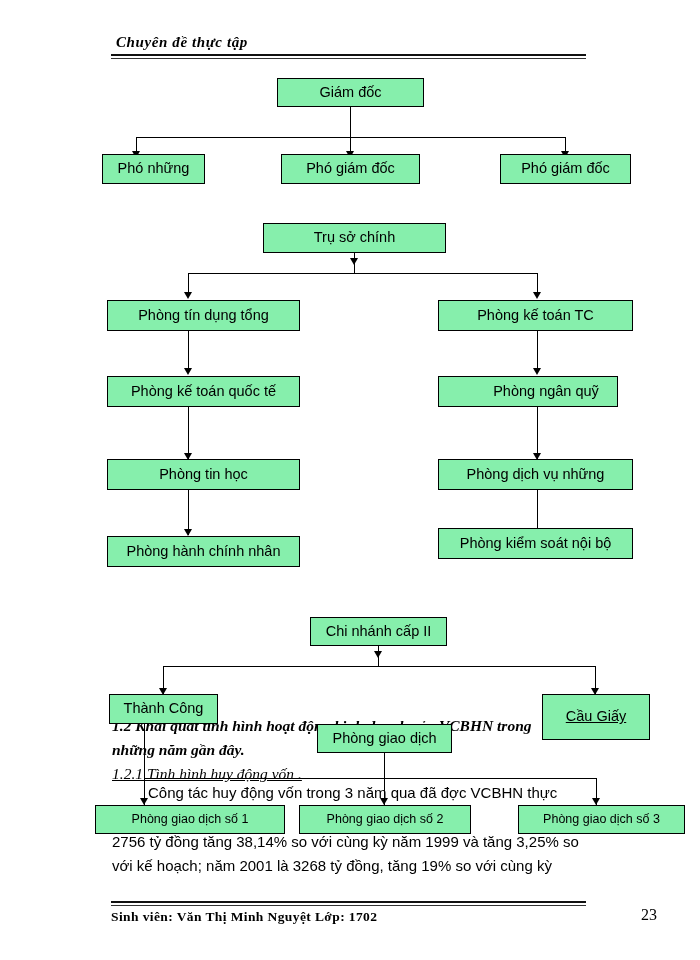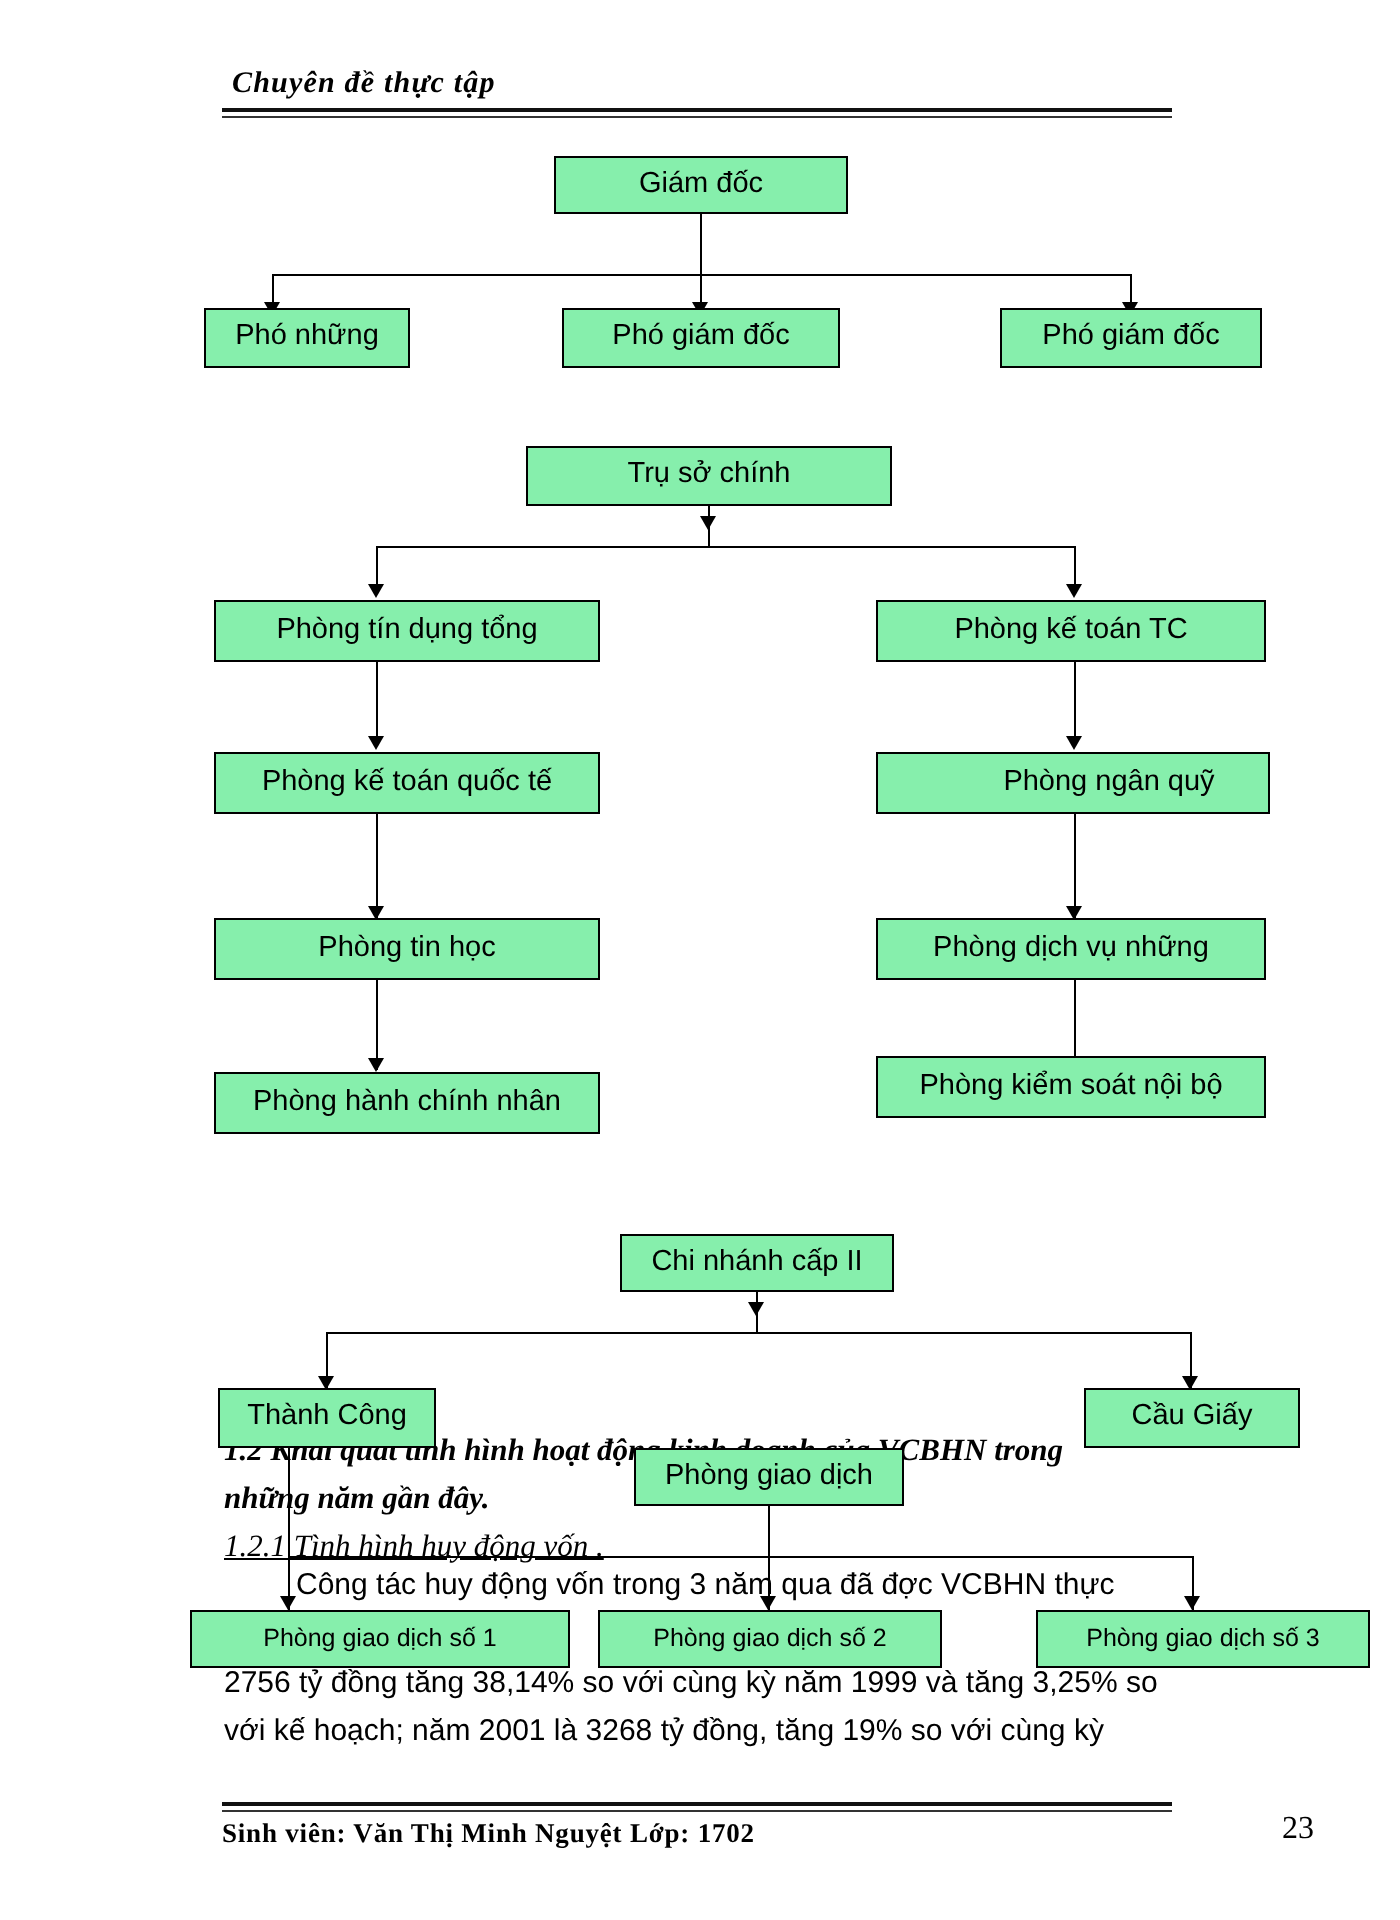--- a/index.html
+++ b/index.html
@@ -174,21 +174,21 @@
   <div class="vline" style="left:188px; top:490px; height:45px;"></div>
   <div class="arrow" style="left:184px; top:529px;"></div>
 
   <div class="box" style="left:107px; top:536px; width:193px; height:31px;">Phòng hành chính nhân</div>
 
   <div class="box" style="left:438px; top:300px; width:195px; height:31px;">Phòng kế toán TC</div>
 
   <div class="vline" style="left:537px; top:331px; height:42px;"></div>
   <div class="arrow" style="left:533px; top:368px;"></div>
 
-  <div class="box" style="left:438px; top:376px; width:197px; height:31px;padding-left:36px;">Phòng ngân quỹ</div>
+  <div class="box" style="left:438px; top:376px; width:180px; height:31px;padding-left:36px;">Phòng ngân quỹ</div>
 
   <div class="vline" style="left:537px; top:407px; height:52px;"></div>
   <div class="arrow" style="left:533px; top:453px;"></div>
 
   <div class="box" style="left:438px; top:459px; width:195px; height:31px;">Phòng dịch vụ những</div>
 
   <div class="vline" style="left:537px; top:490px; height:45px;"></div>
   <div class="arrow" style="left:533px; top:529px;"></div>
 
   <div class="box" style="left:438px; top:528px; width:195px; height:31px;">Phòng kiểm soát nội bộ</div>
@@ -200,21 +200,21 @@
 
   <div class="hline" style="left:163px; top:666px; width:432px;"></div>
 
   <div class="vline" style="left:163px; top:666px; height:28px;"></div>
   <div class="arrow" style="left:159px; top:688px;"></div>
 
   <div class="vline" style="left:595px; top:666px; height:28px;"></div>
   <div class="arrow" style="left:591px; top:688px;"></div>
 
   <div class="box" style="left:109px; top:694px; width:109px; height:30px;">Thành Công</div>
-  <div class="box" style="left:542px; top:694px; width:108px; height:30px;">Cầu Giấy</div>
+  <div class="box" style="left:542px; top:694px; width:108px; height:46px;text-decoration:underline;">Cầu Giấy</div>
 
   <div class="box" style="left:317px; top:724px; width:135px; height:29px;">Phòng giao dịch</div>
 
   <div class="vline" style="left:144px; top:724px; height:85px;"></div>
   <div class="arrow" style="left:140px; top:798px;"></div>
 
   <div class="vline" style="left:384px; top:753px; height:56px;"></div>
   <div class="arrow" style="left:380px; top:798px;"></div>
 
   <div class="vline" style="left:596px; top:778px; height:31px;"></div>

